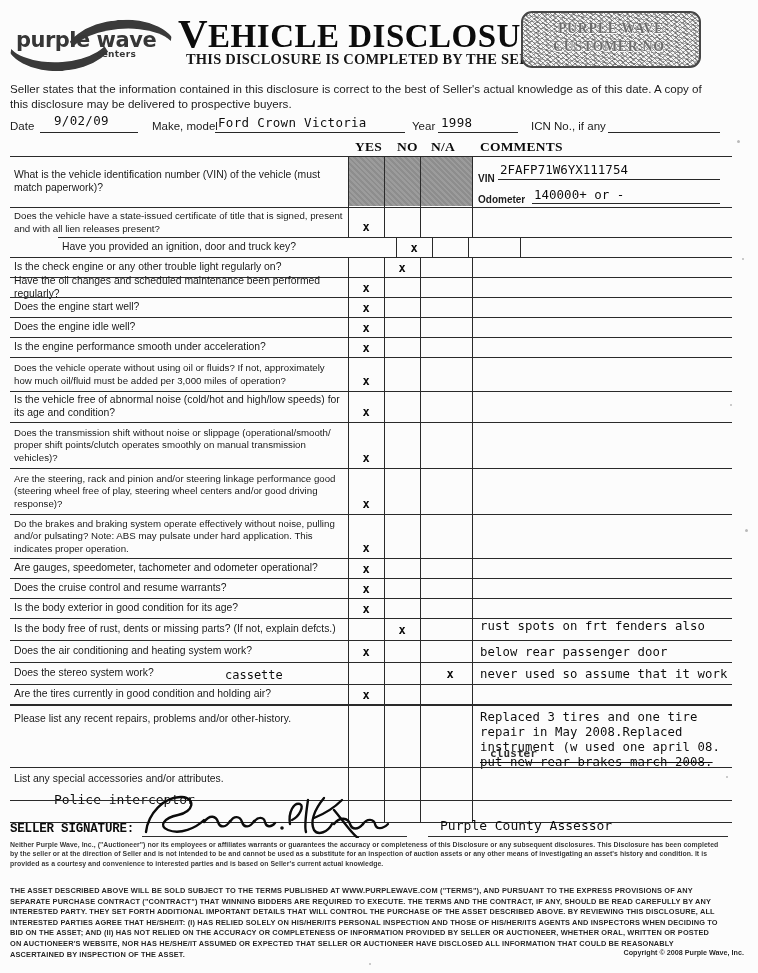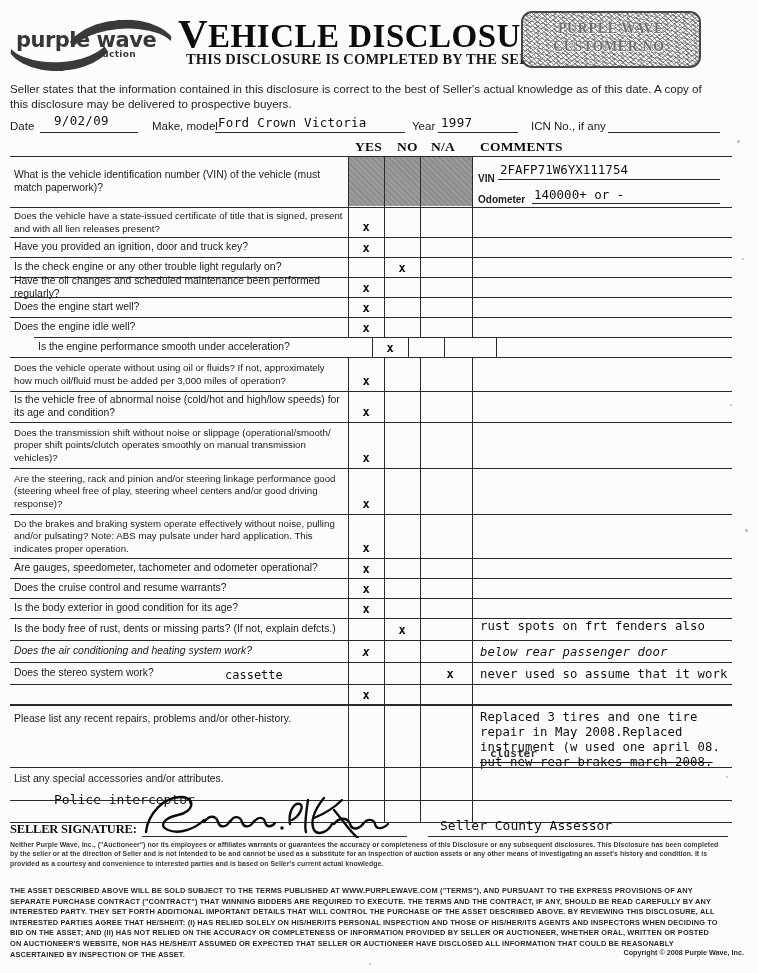--- a/index.html
+++ b/index.html
@@ -75,21 +75,21 @@
     letter-spacing:.1px;line-height:15px;white-space:nowrap;}
   .shade{position:absolute;background:#8e8e8e;
     background-image:repeating-linear-gradient(45deg,rgba(255,255,255,.12) 0 2px,transparent 2px 4px);}
   .vinlbl{position:absolute;font-size:10px;font-weight:bold;color:#222;}
   .hw{font-family:"DejaVu Sans Mono",monospace;font-size:12.5px;color:#111;position:absolute;}
   .ul{position:absolute;height:0;border-bottom:1.2px solid #2b2b2b;}
   .note-mono{position:absolute;font-family:"DejaVu Sans Mono",monospace;font-size:12px;color:#111;}
 
   
   .sigzone{position:absolute;left:10px;top:812px;width:722px;}
-  .siglbl{position:absolute;left:0;top:10px;font-family:Liberation Serif, serif;
+  .siglbl{position:absolute;left:0;top:10px;font-family:Liberation Mono, monospace;
     font-weight:bold;font-size:12.5px;color:#111;letter-spacing:-.2px;}
   .sigline{position:absolute;left:132px;top:24px;width:265px;border-bottom:1.3px solid #333;}
   .sigline2{position:absolute;left:418px;top:24px;width:300px;border-bottom:1.3px solid #333;}
   .sigtitle{position:absolute;left:430px;top:6px;font-family:"DejaVu Sans Mono",monospace;
     font-size:13px;color:#111;}
   .sigink{position:absolute;left:128px;top:-24px;width:280px;height:50px;}
   .topline{position:absolute;left:10px;top:800px;width:722px;border-bottom:1.6px solid #2e2e2e;}
 
   
   .fp1{position:absolute;left:10px;top:840px;width:718px;font-size:6.9px;line-height:9.4px;
@@ -102,21 +102,21 @@
 </style>
 </head>
 <body>
 
 <div class="page">
 
   <div class="logo">
     <div class="swoosh-top"></div>
     <div class="swoosh-bot"></div>
     <div class="logo-text">purple wave</div>
-    <div class="logo-sub">auction</div>
+    <div class="logo-sub">centers</div>
   </div>
 
   <div class="title"><span class="cap">V</span><span>EHICLE DISCLOSURE</span></div>
   <div class="subtitle">THIS DISCLOSURE IS COMPLETED BY THE SELLER.</div>
 
   <div class="stamp">
     <div class="stamp-l1">PURPLE WAVE</div>
     <div class="stamp-l2">CUSTOMER NO.</div>
   </div>
 
@@ -126,21 +126,21 @@
     <span class="dl" style="left:0">Date</span>
     <span class="rule" style="left:30px;width:98px"></span>
     <span class="dl-val" style="left:44px;bottom:7px">9/02/09</span>
 
     <span class="dl" style="left:142px">Make, model</span>
     <span class="rule" style="left:205px;width:190px"></span>
     <span class="dl-val" style="left:208px">Ford Crown Victoria</span>
 
     <span class="dl" style="left:402px">Year</span>
     <span class="rule" style="left:428px;width:80px"></span>
-    <span class="dl-val" style="left:431px">1997</span>
+    <span class="dl-val" style="left:431px">1998</span>
 
     <span class="dl" style="left:521px">ICN No., if any</span>
     <span class="rule" style="left:598px;width:112px"></span>
     <span class="dl-val" style="left:602px"></span>
   </div>
 
   <div class="tbl">
 
     <div class="hdr">
       <span class="cell" style="left:345px">YES</span>
@@ -168,21 +168,21 @@
         <div class="row" style="height: 30px;">
           <div class="q small">Does the vehicle have a state-issued certificate of title that is signed, present and with all lien releases present?</div>
           <span class="vline" style="left: 338px;"></span>
           <span class="vline" style="left: 374px;"></span>
           <span class="vline" style="left: 410px;"></span>
           <span class="vline" style="left: 462px;"></span>
           <span class="mark low" style="left: 338px;">x</span>
           <span class="mark low" style="left: 374px;"></span>
           <span class="mark low" style="left: 422px;"></span>
         </div>
-        <div class="row" style="height: 20px;">
+        <div class="row" style="height: 20px; margin-left: 48px;">
           <div class="q">Have you provided an ignition, door and truck key?</div>
           <span class="vline" style="left: 338px;"></span>
           <span class="vline" style="left: 374px;"></span>
           <span class="vline" style="left: 410px;"></span>
           <span class="vline" style="left: 462px;"></span>
           <span class="mark" style="left: 338px;">x</span>
           <span class="mark" style="left: 374px;"></span>
           <span class="mark" style="left: 422px;"></span>
         </div>
         <div class="row" style="height: 20px;">
@@ -218,21 +218,21 @@
         <div class="row" style="height: 20px;">
           <div class="q">Does the engine idle well?</div>
           <span class="vline" style="left: 338px;"></span>
           <span class="vline" style="left: 374px;"></span>
           <span class="vline" style="left: 410px;"></span>
           <span class="vline" style="left: 462px;"></span>
           <span class="mark" style="left: 338px;">x</span>
           <span class="mark" style="left: 374px;"></span>
           <span class="mark" style="left: 422px;"></span>
         </div>
-        <div class="row" style="height: 20px; margin-left: 24px;">
+        <div class="row" style="height: 20px;">
           <div class="q">Is the engine performance smooth under acceleration?</div>
           <span class="vline" style="left: 338px;"></span>
           <span class="vline" style="left: 374px;"></span>
           <span class="vline" style="left: 410px;"></span>
           <span class="vline" style="left: 462px;"></span>
           <span class="mark" style="left: 338px;">x</span>
           <span class="mark" style="left: 374px;"></span>
           <span class="mark" style="left: 422px;"></span>
         </div>
         <div class="row" style="height: 34px;">
@@ -319,21 +319,21 @@
           <div class="q">Is the body free of rust, dents or missing parts? (If not, explain defcts.)</div>
           <span class="vline" style="left: 338px;"></span>
           <span class="vline" style="left: 374px;"></span>
           <span class="vline" style="left: 410px;"></span>
           <span class="vline" style="left: 462px;"></span>
           <span class="mark" style="left: 338px;"></span>
           <span class="mark" style="left: 374px;">x</span>
           <span class="mark" style="left: 422px;"></span>
           <div class="cmt" style="top: 0;">rust spots on frt fenders also</div>
         </div>
-        <div class="row" style="height: 22px; font-style: italic;">
+        <div class="row" style="height: 22px;">
           <div class="q">Does the air conditioning and heating system work?</div>
           <span class="vline" style="left: 338px;"></span>
           <span class="vline" style="left: 374px;"></span>
           <span class="vline" style="left: 410px;"></span>
           <span class="vline" style="left: 462px;"></span>
           <span class="mark" style="left: 338px;">x</span>
           <span class="mark" style="left: 374px;"></span>
           <span class="mark" style="left: 422px;"></span>
           <div class="cmt" style="top: 4px;">below rear passenger door</div>
         </div>
@@ -343,20 +343,21 @@
           <span class="vline" style="left: 338px;"></span>
           <span class="vline" style="left: 374px;"></span>
           <span class="vline" style="left: 410px;"></span>
           <span class="vline" style="left: 462px;"></span>
           <span class="mark" style="left: 338px;"></span>
           <span class="mark" style="left: 374px;"></span>
           <span class="mark" style="left: 422px;">x</span>
           <div class="cmt" style="top: 4px;">never used so assume that it work</div>
         </div>
         <div class="row" style="height: 21px;">
+          <div class="q">Are the tires currently in good condition and holding air?</div>
           <span class="vline" style="left: 338px;"></span>
           <span class="vline" style="left: 374px;"></span>
           <span class="vline" style="left: 410px;"></span>
           <span class="vline" style="left: 462px;"></span>
           <span class="mark" style="left: 338px;">x</span>
           <span class="mark" style="left: 374px;"></span>
           <span class="mark" style="left: 422px;"></span>
         </div>
       </div>
 
@@ -385,21 +386,21 @@
       <span class="vline" style="left:410px"></span>
         <span class="vline" style="left:462px"></span>
     </div>
   </div>
 
   <div class="topline"></div>
   <div class="sigzone">
     <span class="siglbl">SELLER SIGNATURE:</span>
     <span class="sigline"></span>
     <span class="sigline2"></span>
-    <span class="sigtitle">Seller County Assessor</span>
+    <span class="sigtitle">Purple County Assessor</span>
     <svg class="sigink" viewBox="0 0 280 50" aria-hidden="true">
       <g fill="none" stroke="#111" stroke-width="2.4" stroke-linecap="round">
         <path d="M8 44 C 10 26, 26 8, 44 9 C 58 10, 56 24, 40 27 C 26 30, 20 38, 30 42 C 42 47, 58 40, 66 32"></path>
         <path d="M66 34 C 72 26, 78 28, 80 34 C 82 40, 88 40, 92 33"></path>
         <path d="M92 34 C 96 27, 102 28, 104 34 C 106 40, 112 40, 116 33"></path>
         <path d="M116 34 C 120 28, 126 29, 127 34 C 128 39, 133 40, 137 35"></path>
         <circle cx="144" cy="40" r="1.8" fill="#111" stroke="none"></circle>
         <path d="M152 36 C 150 24, 156 14, 162 16 C 166 18, 162 28, 154 32"></path>
         <path d="M170 12 C 168 26, 166 38, 168 44"></path>
         <path d="M186 10 C 176 22, 172 34, 176 42 C 180 48, 190 44, 194 36"></path>

